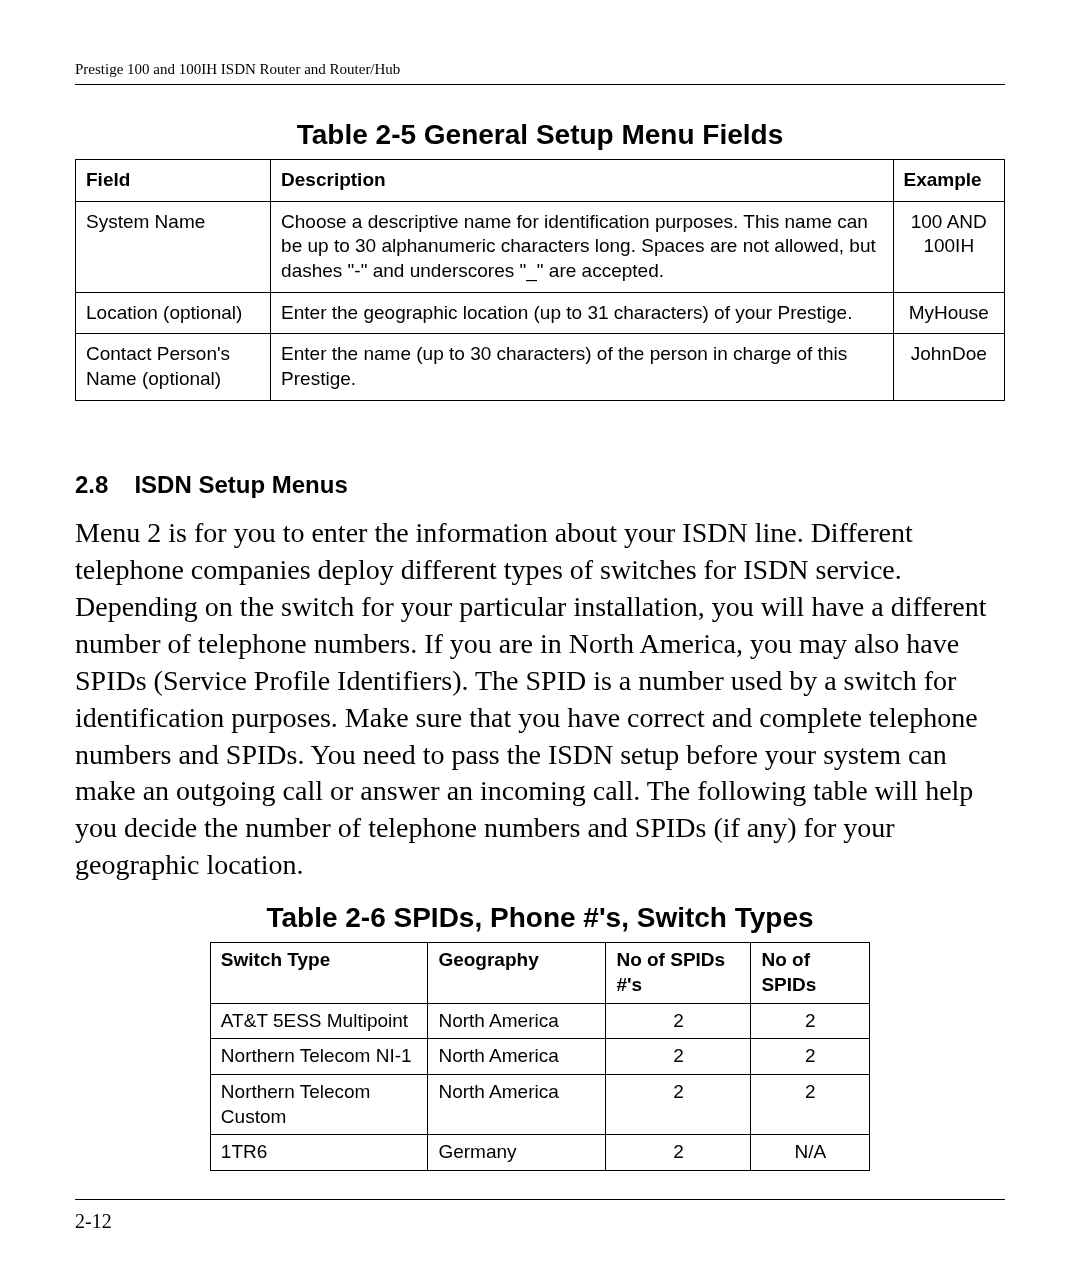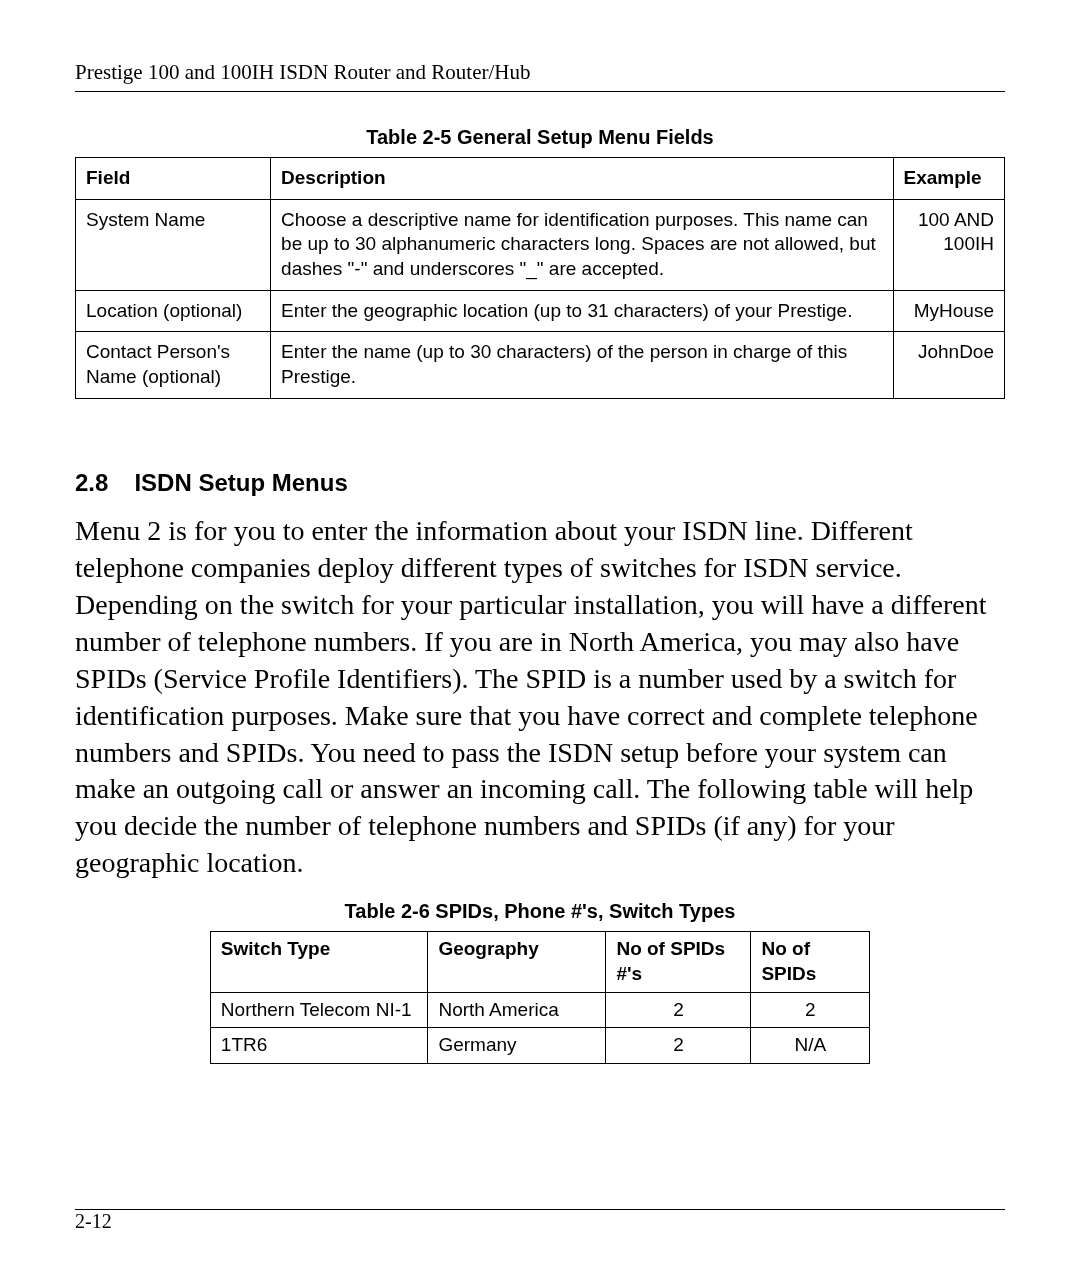--- a/index.html
+++ b/index.html
@@ -11,47 +11,47 @@
       height: 1281px;
       position: relative;
       padding: 60px 75px 50px 75px;
     }
     .header-row {
       border-bottom: 1.5px solid #000;
       padding-bottom: 6px;
       margin-bottom: 34px;
     }
     .header-text {
-      font-size: 21px;
+      font-size: 15px;
       font-family: "Times New Roman", Times, serif;
     }
     .table-caption {
       font-family: Arial, Helvetica, sans-serif;
       font-weight: bold;
-      font-size: 20px;
+      font-size: 28px;
       text-align: center;
       margin-bottom: 8px;
     }
     table {
       border-collapse: collapse;
       width: 100%;
       font-family: Arial, Helvetica, sans-serif;
       font-size: 19px;
     }
     th, td {
       border: 1.5px solid #000;
       padding: 8px 10px;
       text-align: left;
       vertical-align: top;
       line-height: 1.3;
     }
     th { font-weight: bold; }
     .t25 th, .t25 td { font-weight: normal; }
     .t25 thead th { font-weight: bold; }
-    .t25 .col-example { text-align: right; }
+    .t25 .col-example { text-align: center; }
     .t25 thead th.col-example { text-align: left; }
     .section-num-title {
       font-family: Arial, Helvetica, sans-serif;
       font-weight: bold;
       font-size: 24px;
       margin-top: 70px;
       margin-bottom: 16px;
     }
     .section-num { display: inline-block; margin-right: 26px; }
     .body-para {
@@ -63,20 +63,21 @@
     .t26-wrap { display: flex; justify-content: center; }
     .t26 { width: 71%; }
     .t26 th, .t26 td { padding: 5px 10px; }
     .t26 .center { text-align: center; }
     .footer {
       position: absolute;
       left: 75px;
       right: 75px;
       bottom: 48px;
       border-top: 1.5px solid #000;
+      padding-top: 10px;
       display: flex;
       justify-content: space-between;
       font-size: 20px;
     }
     .footer-right { font-style: italic; font-family: "Times New Roman", serif; }
   </style>
 </head>
 <body>
 
 <div class="header-row">
@@ -122,21 +123,33 @@
   <thead>
     <tr>
       <th style="width:33%">Switch Type</th>
       <th style="width:27%">Geography</th>
       <th style="width:22%">No of SPIDs #'s</th>
       <th>No of SPIDs</th>
     </tr>
   </thead>
   <tbody>
     <tr>
+      <td>AT&amp;T 5ESS Multipoint</td>
+      <td>North America</td>
+      <td class="center">2</td>
+      <td class="center">2</td>
+    </tr>
+    <tr>
       <td>Northern Telecom NI-1</td>
+      <td>North America</td>
+      <td class="center">2</td>
+      <td class="center">2</td>
+    </tr>
+    <tr>
+      <td>Northern Telecom Custom</td>
       <td>North America</td>
       <td class="center">2</td>
       <td class="center">2</td>
     </tr>
     <tr>
       <td>1TR6</td>
       <td>Germany</td>
       <td class="center">2</td>
       <td class="center">N/A</td>
     </tr>

